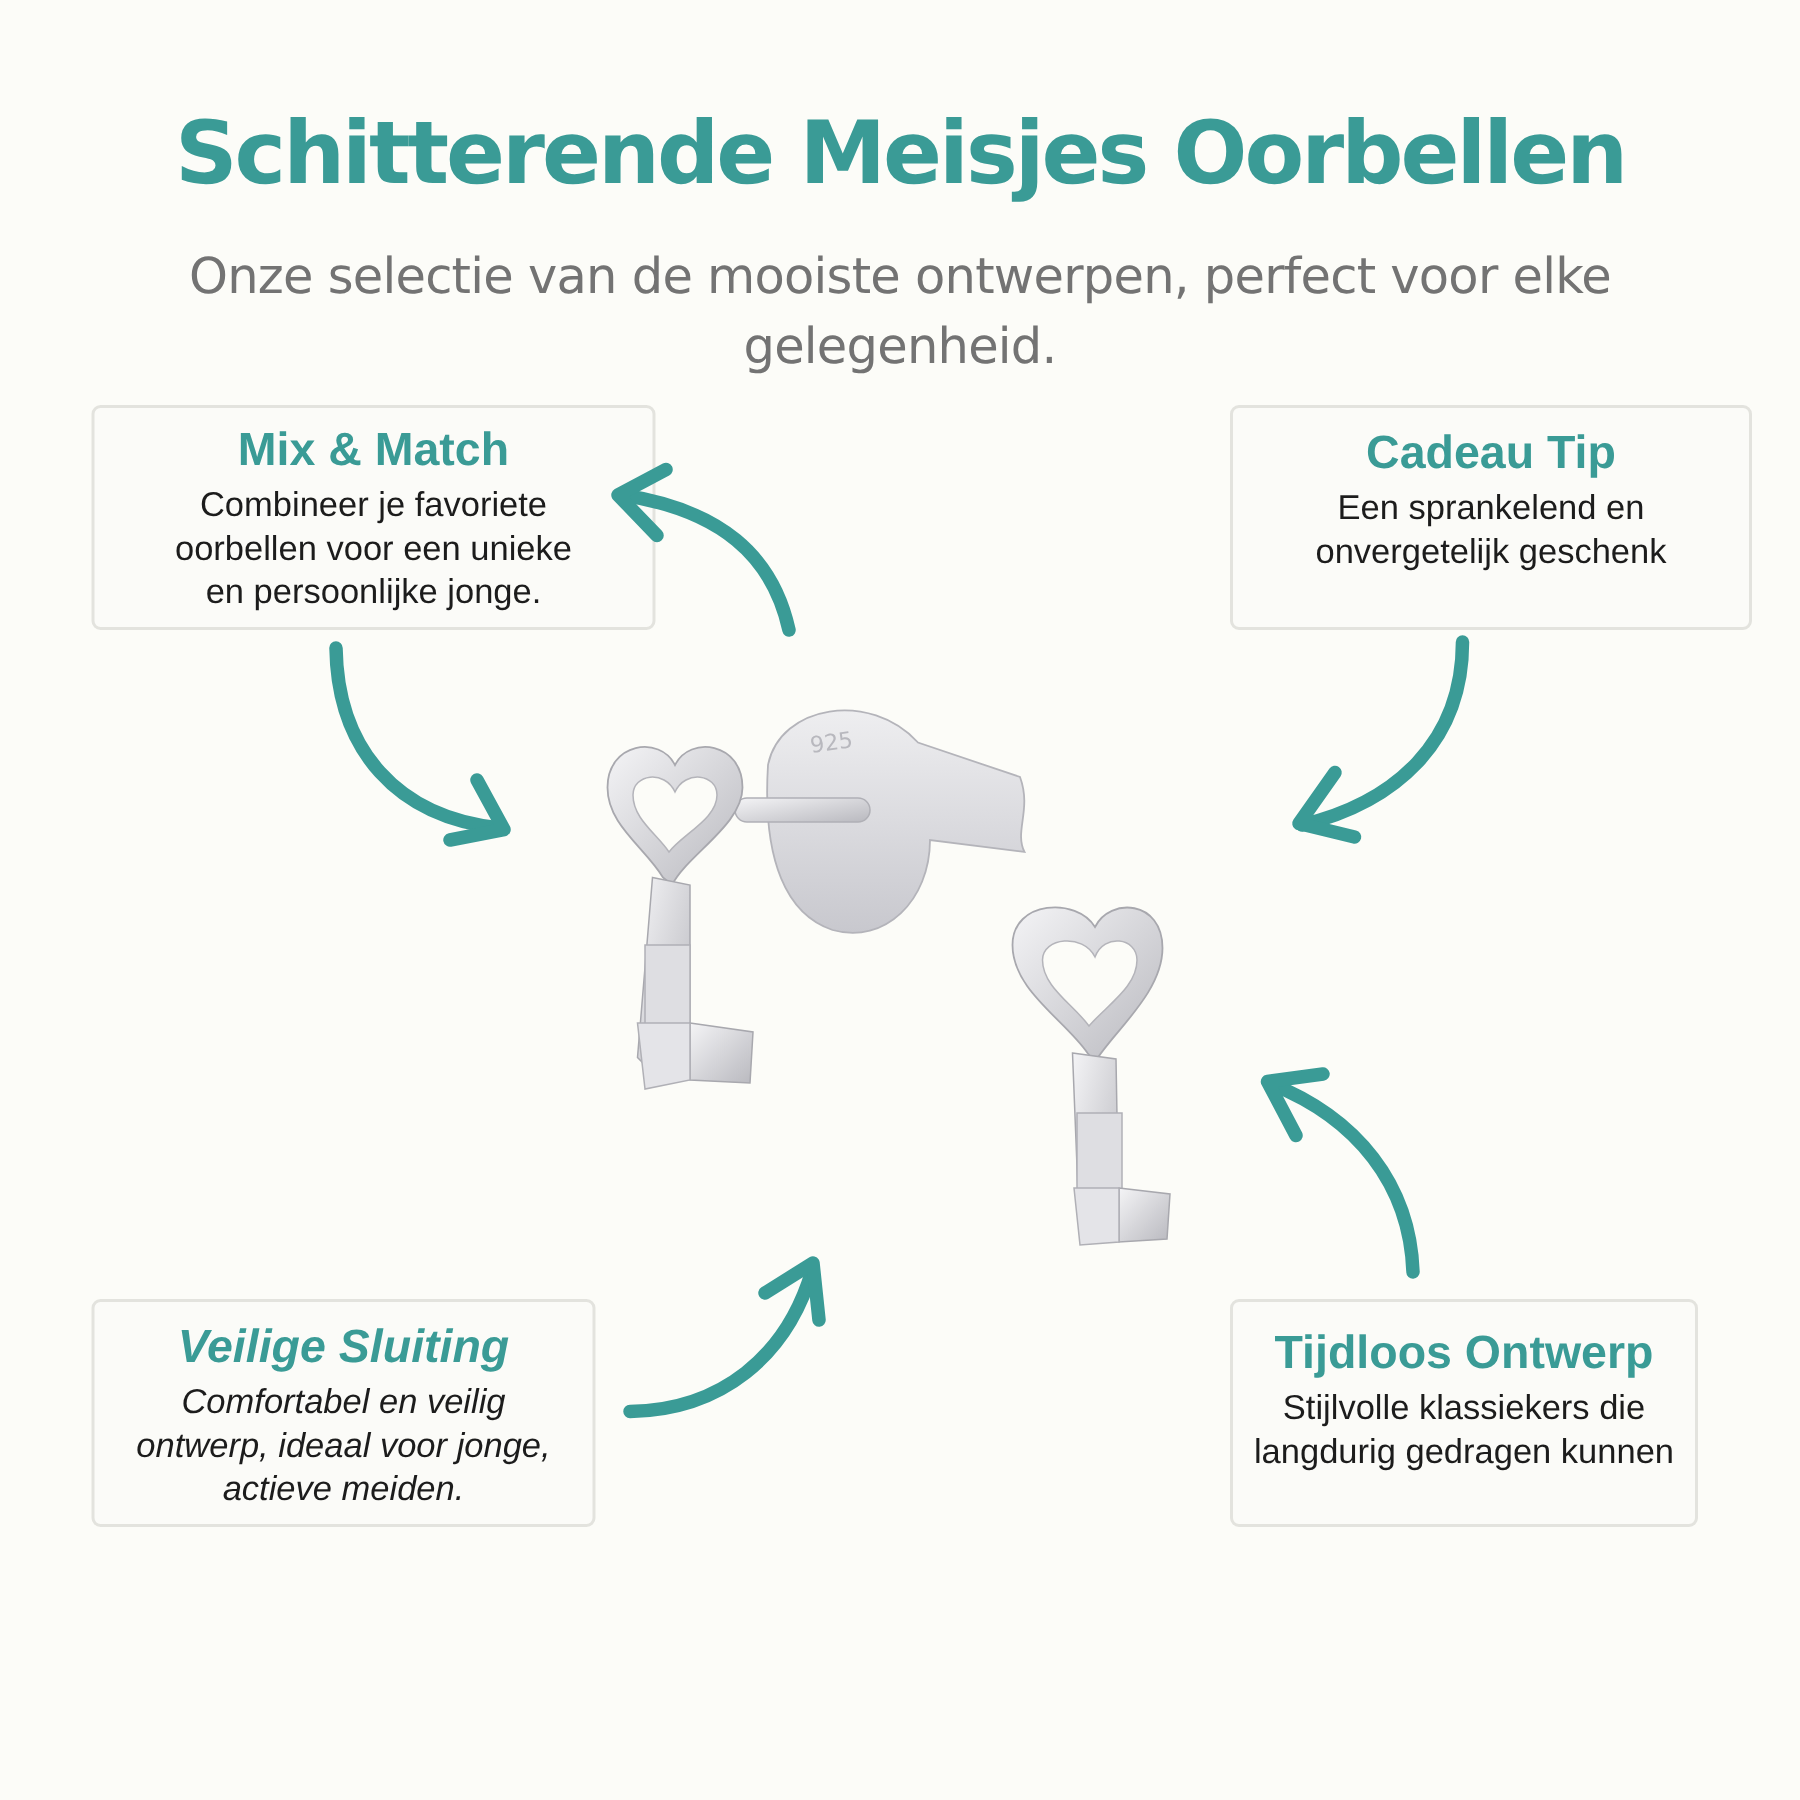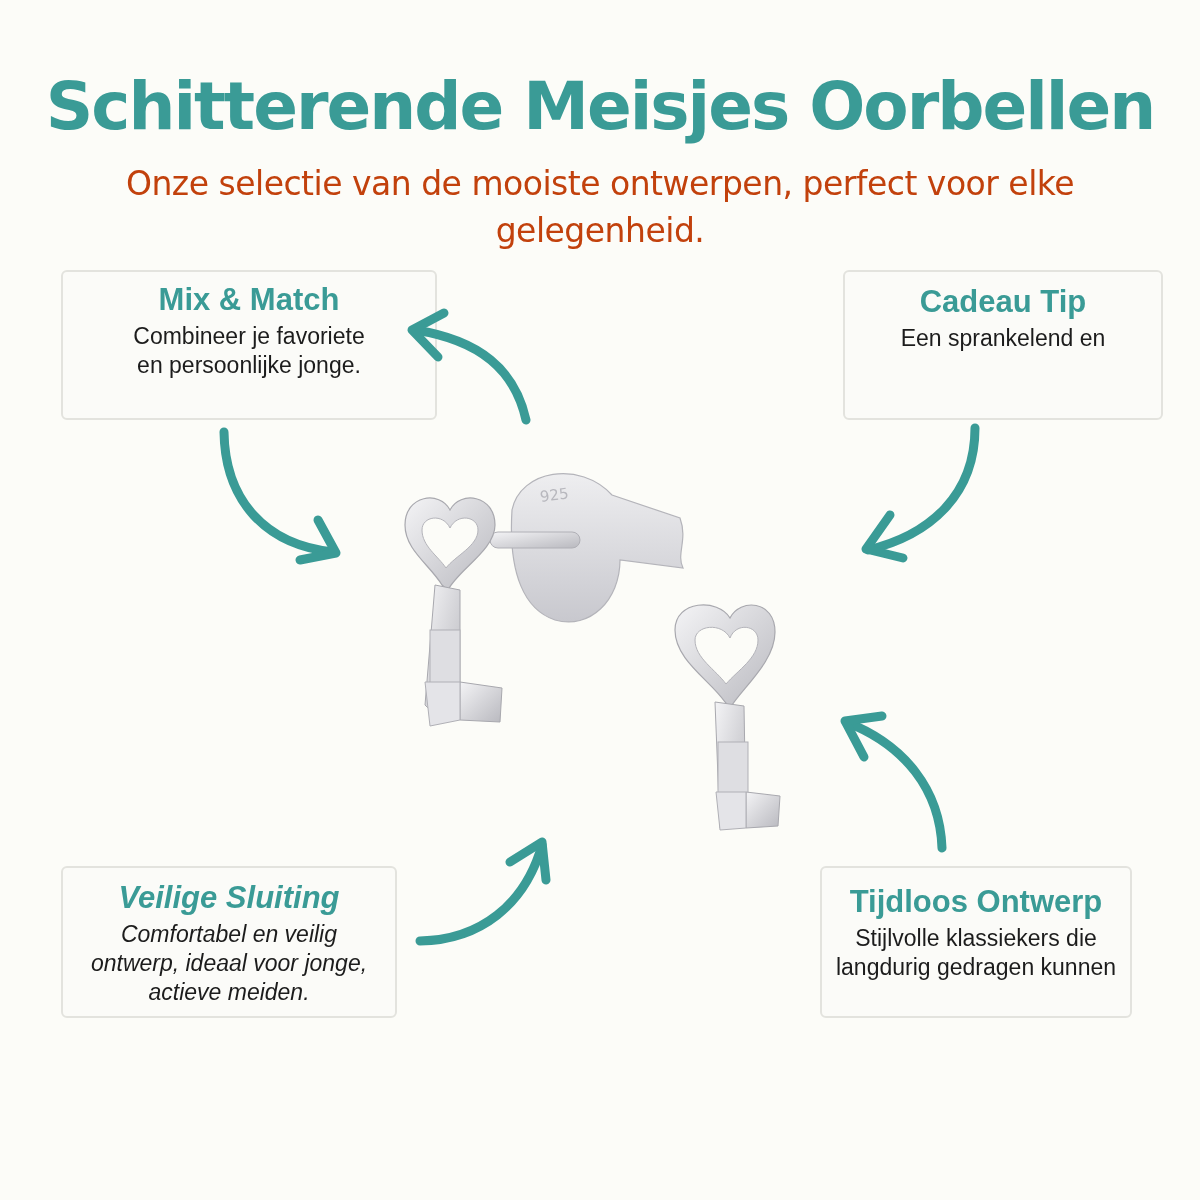--- a/index.html
+++ b/index.html
@@ -8,32 +8,32 @@
       background: #fcfcf8;
       position: relative;
       overflow: hidden;
       font-family: "Liberation Sans", "DejaVu Sans", sans-serif;
     }
     .title {
       position: absolute; left: 0; top: 68px; width: 1200px;
       text-align: center;
       font-family: "DejaVu Sans", sans-serif;
       font-weight: bold;
-      font-size: 66px;
+      font-size: 58px;
       letter-spacing: -2px;
       color: #3a9b96;
       margin: 0;
     }
     .subtitle {
       position: absolute; left: 100px; top: 160px; width: 1000px;
       text-align: center;
       font-family: "DejaVu Sans", sans-serif;
       font-size: 33px;
       line-height: 47px;
-      color: #c2410c;
+      color: #737373;
       letter-spacing: -0.5px;
       margin: 0;
     }
     .card {
       position: absolute;
       background: #fbfbf8;
       border: 2px solid #e3e3de;
       border-radius: 6px;
       box-sizing: border-box;
       text-align: center;
@@ -59,28 +59,30 @@
 </head>
 <body>
 
 <h1 class="title">Schitterende Meisjes Oorbellen</h1>
 <p class="subtitle">Onze selectie van de mooiste ontwerpen, perfect voor elke gelegenheid.</p>
 
 <div class="card" style="left:61px; top:270px; width:376px; height:150px;">
   <div class="card-title">Mix &amp; Match</div>
   <div class="card-text">
     <div>Combineer je favoriete</div>
+    <div>oorbellen voor een unieke</div>
     <div>en persoonlijke jonge.</div>
   </div>
 </div>
 
-<div class="card" style="left:843px; top:270px; width:320px; height:150px;">
+<div class="card" style="left:820px; top:270px; width:348px; height:150px;">
   <div class="card-title" style="margin-top:2px;">Cadeau Tip</div>
   <div class="card-text">
     <div>Een sprankelend en</div>
+    <div>onvergetelijk geschenk</div>
   </div>
 </div>
 
 <div class="card" style="left:61px; top:866px; width:336px; height:152px;font-style:italic;">
   <div class="card-title" style="margin-top:2px;">Veilige Sluiting</div>
   <div class="card-text">
     <div>Comfortabel en veilig</div>
     <div>ontwerp, ideaal voor jonge,</div>
     <div>actieve meiden.</div>
   </div>

